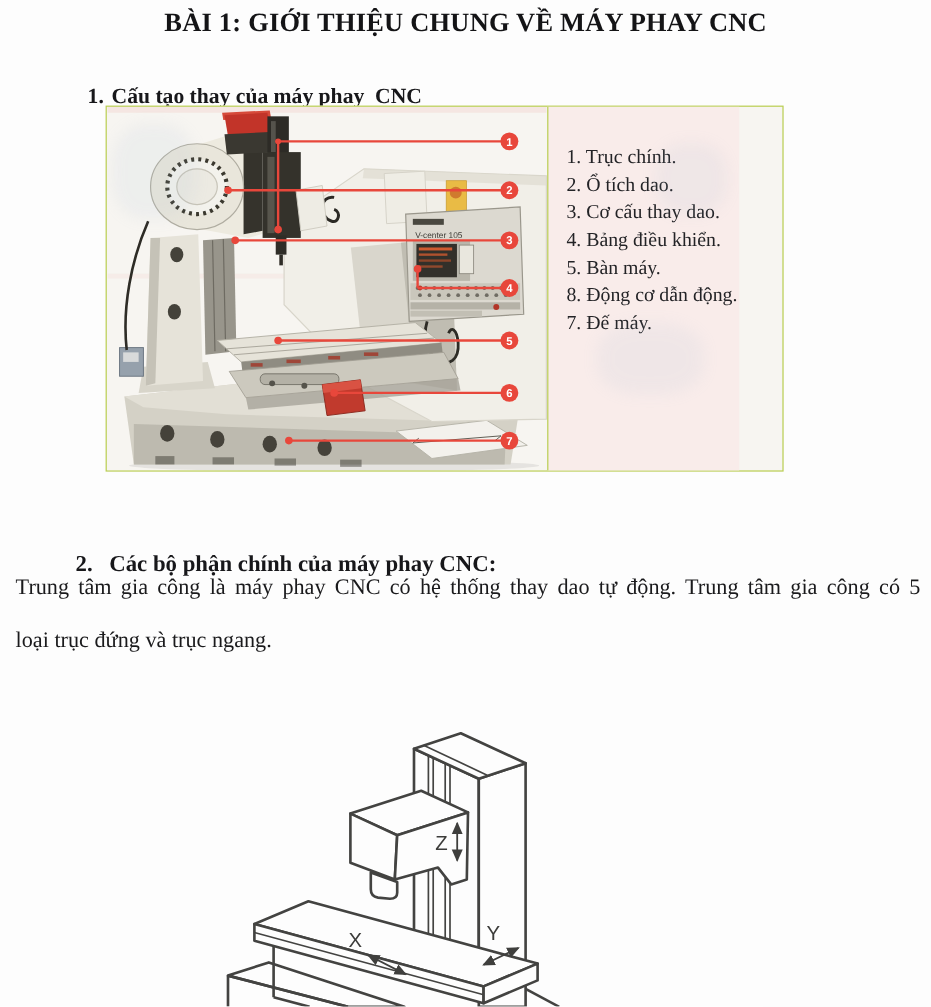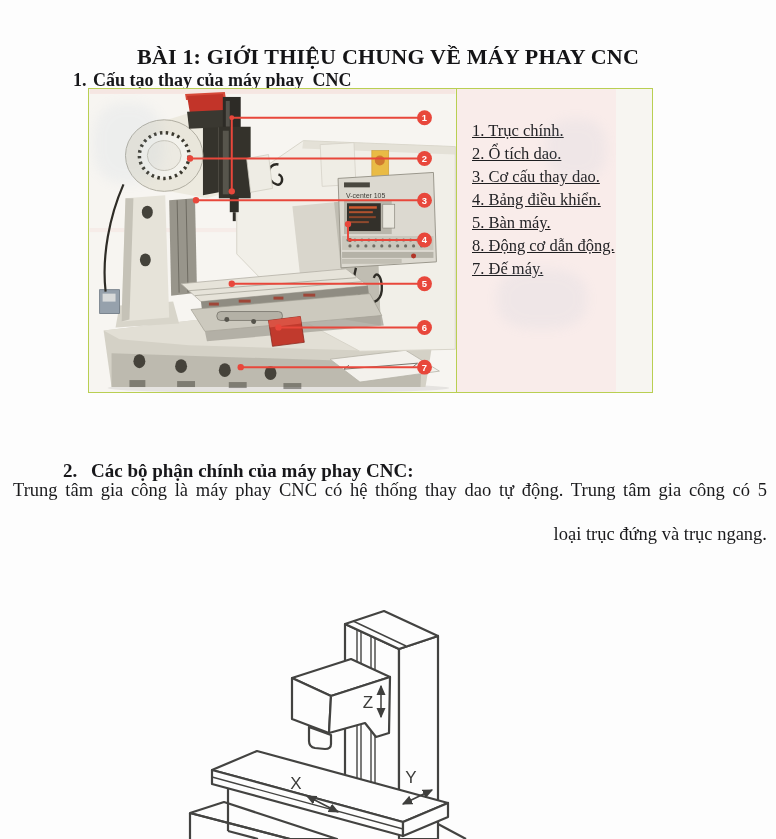--- a/index.html
+++ b/index.html
@@ -3,44 +3,43 @@
 <meta charset="utf-8">
 <style>
   html,body{margin:0;padding:0;background:#ffffff;}
   .page{
     position:relative; width:776px; height:839px; overflow:hidden;
     background:#fdfdfd; color:#1e1e20;
     font-family:"Liberation Serif","DejaVu Serif",serif;
   }
   .doc-title{
     position:absolute; top:6px; left:0; width:776px; text-align:center;
-    font-size:22px; font-weight:bold; letter-spacing:.2px; color:#141416;margin-top:38px;
+    font-size:22px; font-weight:bold; letter-spacing:.2px; color:#141416;
   }
   .h-item{ position:absolute; font-size:18px; font-weight:bold; color:#17171a; white-space:pre;}
   .h-item .num{display:inline-block;}
   .h1{ top:49px; left:55px;}
   .h1 .num{width:20px;}
   .h2{ top:438px; left:44px; font-size:19px;}
   .h2 .num{width:28px;}
   .para-line{
     position:absolute; left:13px; width:754px; font-size:18.5px; color:#1a1a1c;
     line-height:25px;
-    text-align:right;
   }
   .para-1{ top:478px; text-align:justify; text-align-last:justify;}
   .para-2{ top:522px;}
   .figure{
     position:absolute; left:88px; top:88px; width:565px; height:305px;
     border:1px solid #b9cf52; box-sizing:border-box; display:flex; background:#f7f5f1;
   }
   .photo{ position:relative; width:367px; height:100%; overflow:hidden;}
   .photo svg{display:block;}
   .legend{
     width:160px; box-sizing:border-box; border-left:1px solid #b9cf52;
-    background:#f9ecea; padding:30px 6px 0 15px; position:relative; overflow:hidden;text-decoration:underline;
+    background:#f9ecea; padding:30px 6px 0 15px; position:relative; overflow:hidden;
   }
   .legend-item{ font-size:16.5px; line-height:23px; color:#232326; white-space:nowrap;}
   .wm{ position:absolute; border-radius:40%; background:#9fb6cf; filter:blur(6px); opacity:.10; }
   .drawing{ position:absolute; left:130px; top:570px;}
 </style>
 </head>
 <body>
 
 <div class="page">
 

